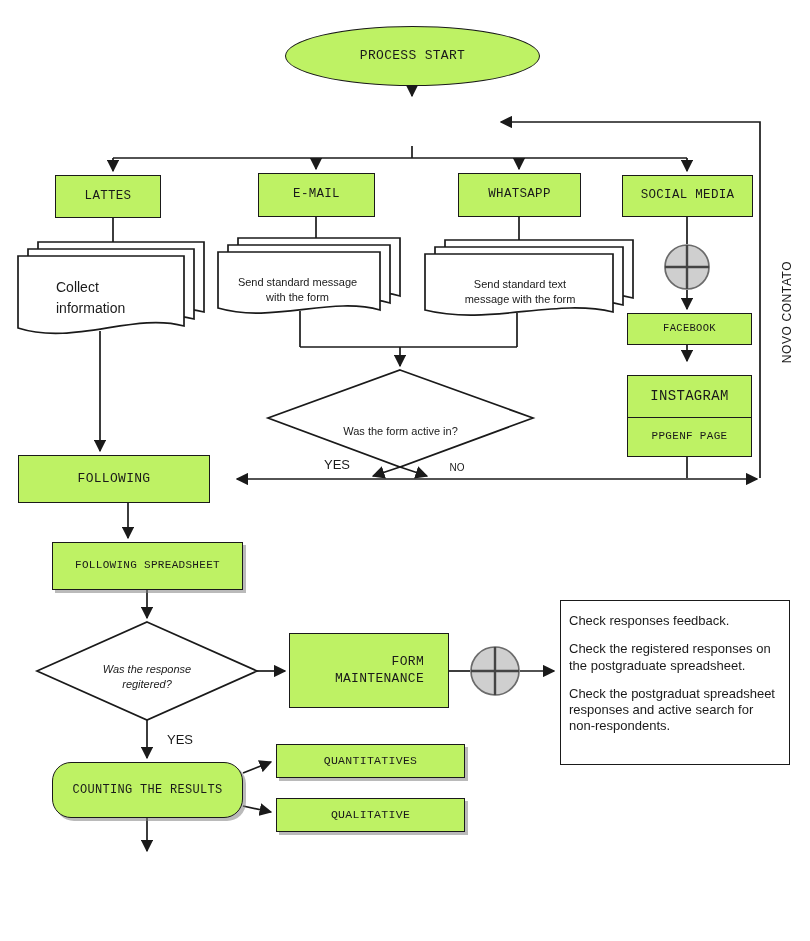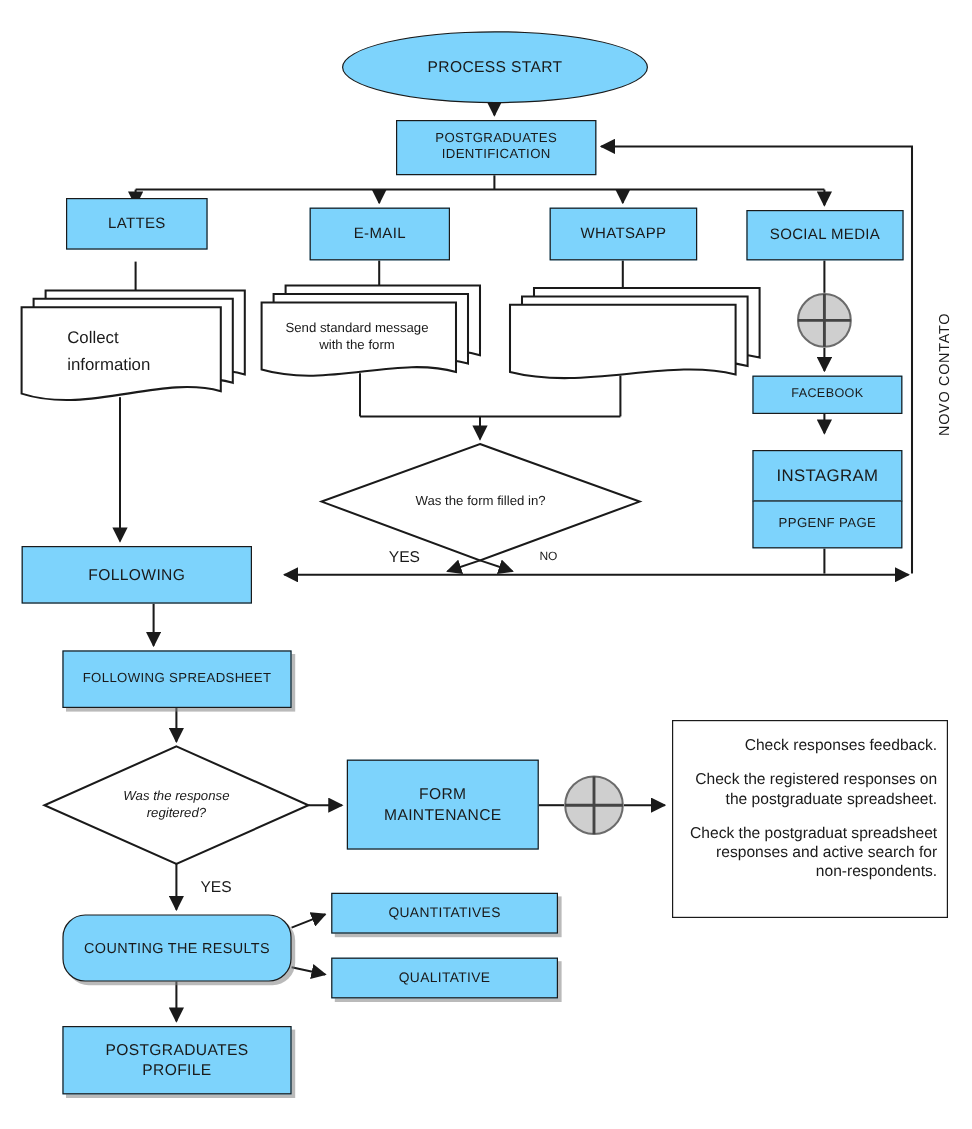--- a/index.html
+++ b/index.html
@@ -2,33 +2,33 @@
 <html><head>
 <meta charset="utf-8">
 <style>
   html,body{margin:0;padding:0;background:#fff;}
   .canvas{
     position:relative;width:810px;height:941px;background:#ffffff;
     font-family:"Liberation Sans",sans-serif;color:#1a1a1a;overflow:hidden;
   }
   .wires{position:absolute;left:0;top:0;}
   .node{
-    position:absolute;border:1.8px solid #1a1a1a;background:#7dd3fc;
-    display:flex;align-items:center;justify-content:center;text-align:center;
-    line-height:1.25;box-sizing:border-box;letter-spacing:.3px;
+    position:absolute;border:1.8px solid #1a1a1a;background:#bef264;
+    display:flex;align-items:center;justify-content:center;text-align:right;
+    line-height:1.25;box-sizing:border-box;letter-spacing:.3px;font-family:Liberation Mono, monospace;
   }
   .ellipse{border-radius:50%;}
   .shadow{box-shadow:3px 3px 0 rgba(130,130,130,.55);}
   .txt{
-    position:absolute;display:flex;align-items:center;justify-content:center;
+    position:absolute;display:flex;align-items:flex-end;justify-content:center;
     text-align:center;line-height:1.3;box-sizing:border-box;
   }
   .notes{
     position:absolute;border:1.8px solid #1a1a1a;background:#fff;
-    box-sizing:border-box;padding:6px 8px;text-align:right;font-size:13px;line-height:1.25;
+    box-sizing:border-box;padding:6px 8px;text-align:left;font-size:13px;line-height:1.25;
   }
   .notes p{margin:6px 0 12px 0;}
   .vlabel{
     position:absolute;transform:rotate(-90deg);font-size:12px;letter-spacing:.6px;
     text-align:center;white-space:nowrap;
   }
 </style>
 </head>
 <body>
 
@@ -110,58 +110,58 @@
         <circle cx="495" cy="671" r="24" fill="#cfcfcf" stroke="#6b6b6b"></circle>
         <path d="M495,647 L495,695 M471,671 L519,671" stroke="#444" stroke-width="2.4"></path>
       </g>
     </g>
   </svg>
 
   <div class="node ellipse" style="left:285px;top:26px;width:255px;height:60px;font-size:13px;">
     <span>PROCESS START</span>
   </div>
 
-  <div class="node" style="left:330px;top:100px;width:167px;height:46px;font-size:11px;padding:0 14px;">
-    <span>POSTGRADUATES IDENTIFICATION</span>
-  </div>
 
-  <div class="node" style="left:55px;top:165px;width:118px;height:43px;font-size:12.5px;">
+  <div class="node" style="left:55px;top:175px;width:106px;height:43px;font-size:12.5px;">
     <span>LATTES</span>
   </div>
   <div class="node" style="left:258px;top:173px;width:117px;height:44px;font-size:12.5px;">
     <span>E-MAIL</span>
   </div>
   <div class="node" style="left:458px;top:173px;width:123px;height:44px;font-size:12.5px;">
     <span>WHATSAPP</span>
   </div>
   <div class="node" style="left:622px;top:175px;width:131px;height:42px;font-size:12.5px;">
     <span>SOCIAL MEDIA</span>
   </div>
 
   <div class="txt" style="left:56px;top:266px;width:115px;height:54px;font-size:14px;justify-content:flex-start;text-align:left;line-height:1.55;">
     <span>Collect information</span>
   </div>
   <div class="txt" style="left:230px;top:258px;width:135px;height:46px;font-size:11px;">
     <span>Send standard message with the form</span>
   </div>
+  <div class="txt" style="left:455px;top:260px;width:130px;height:46px;font-size:11px;">
+    <span>Send standard text message with the form</span>
+  </div>
 
   <div class="node" style="left:627px;top:313px;width:125px;height:32px;font-size:10.5px;">
     <span>FACEBOOK</span>
   </div>
   <div class="node" style="left:627px;top:375px;width:125px;height:43px;font-size:14px;">
     <span>INSTAGRAM</span>
   </div>
   <div class="node" style="left:627px;top:417px;width:125px;height:40px;font-size:11px;">
     <span>PPGENF PAGE</span>
   </div>
 
   <div class="vlabel" style="left:728px;top:304px;width:120px;height:16px;">NOVO CONTATO</div>
 
   <div class="txt" style="left:330px;top:398px;width:141px;height:40px;font-size:11px;">
-    <span>Was the form filled in?</span>
+    <span>Was the form active in?</span>
   </div>
   <div class="txt" style="left:318px;top:454px;width:38px;height:20px;font-size:13px;">YES</div>
   <div class="txt" style="left:440px;top:454px;width:34px;height:20px;font-size:10px;">NO</div>
 
   <div class="node" style="left:18px;top:455px;width:192px;height:48px;font-size:13px;">
     <span>FOLLOWING</span>
   </div>
   <div class="node shadow" style="left:52px;top:542px;width:191px;height:48px;font-size:11px;">
     <span>FOLLOWING SPREADSHEET</span>
   </div>
@@ -183,17 +183,14 @@
 
   <div class="node shadow" style="left:52px;top:762px;width:191px;height:56px;font-size:12px;border-radius:19px;">
     <span>COUNTING THE RESULTS</span>
   </div>
   <div class="node shadow" style="left:276px;top:744px;width:189px;height:34px;font-size:11.5px;">
     <span>QUANTITATIVES</span>
   </div>
   <div class="node shadow" style="left:276px;top:798px;width:189px;height:34px;font-size:11.5px;">
     <span>QUALITATIVE</span>
   </div>
-  <div class="node shadow" style="left:52px;top:855px;width:191px;height:57px;font-size:13px;padding:0 22px;">
-    <span>POSTGRADUATES PROFILE</span>
-  </div>
 
 </div>
 
 </body></html>

